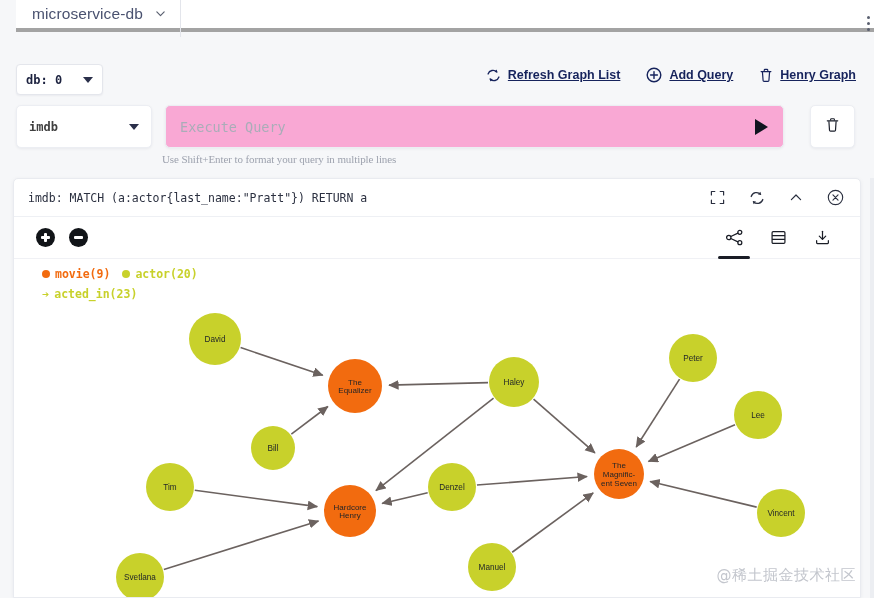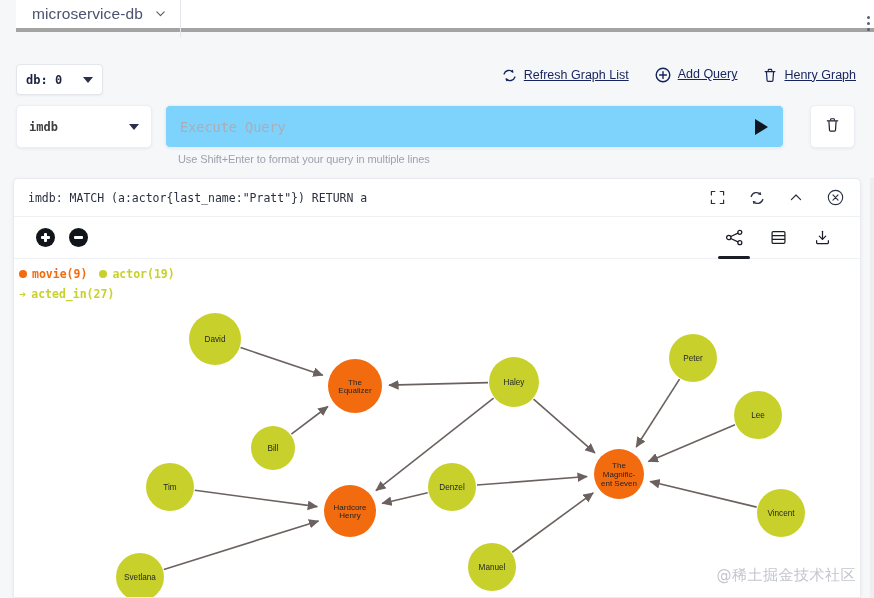--- a/index.html
+++ b/index.html
@@ -76,22 +76,22 @@
     width: 0; height: 0;
     border-left: 5px solid transparent;
     border-right: 5px solid transparent;
     border-top: 6px solid #2a2f4a;
   }
   .links {
     position: absolute; right: 18px; top: 22px;
     display: flex; align-items: center; gap: 26px;
   }
   .lnk {
-    display: flex; gap: 7px;
-    color: #16235c; font-size: 12.5px; font-weight: normal;
+    display: flex; align-items: center; gap: 7px;
+    color: #16235c; font-size: 12.5px; font-weight: bold;
     cursor: pointer;
   }
   .lnk .txt { text-decoration: underline; }
   .lnk svg { display:block; }
 
   
   .queryrow {
     position: absolute; left: 0; top: 101px;
     width: 874px; height: 66px;
   }
@@ -104,21 +104,21 @@
     padding: 0 12px;
     box-shadow: 0 1px 3px rgba(20,25,50,.06);
   }
   .sel-imdb .val {
     font-size: 12px; color: #404040; font-weight: bold;
     font-family: "DejaVu Sans Mono", monospace;
   }
   .qbox {
     position: absolute; left: 165px; top: 4px;
     width: 619px; height: 43px;
-    background: #7dd3fc; border: 1px solid #eceef3;
+    background: #f9a8d4; border: 1px solid #eceef3;
     border-radius: 5px;
     display: flex; align-items: center;
     box-shadow: 0 1px 3px rgba(20,25,50,.06);
   }
   .qinput {
     flex: 1;
     border: none; outline: none; background: transparent;
     font-family: "DejaVu Sans Mono", monospace;
     font-size: 13.5px; color: #2a2f3e;
     padding: 0 14px;
@@ -137,22 +137,22 @@
   }
   .trashbtn {
     position: absolute; left: 810px; top: 4px;
     width: 45px; height: 43px;
     background: #fff; border: 1px solid #eceef3; border-radius: 5px;
     display: flex; align-items: center; justify-content: center;
     box-shadow: 0 1px 3px rgba(20,25,50,.06);
     cursor: pointer;
   }
   .hint {
-    position: absolute; left: 178px; top: 52px;
-    font-family: Liberation Sans, sans-serif;
+    position: absolute; left: 162px; top: 52px;
+    font-family: Liberation Serif, serif;
     font-size: 11px; color: #9da2ae;
     letter-spacing: -.1px;
   }
 
   
   .panel {
     position: absolute; left: 13px; top: 178px;
     width: 848px; height: 420px;
     background: #fff;
     border: 1px solid #e9ebf0;
@@ -206,21 +206,21 @@
     display: flex; align-items: center; justify-content: center;
     cursor: pointer; position: relative;
   }
   .vtab.active::after {
     content: ""; position: absolute; left: 6px; right: 6px; bottom: 0;
     height: 2.5px; background: #1a1d26; border-radius: 2px;
   }
 
   
   .legend {
-    position: absolute; left: 5px; top: 88px;
+    position: absolute; left: 28px; top: 88px;
     font-family: "DejaVu Sans Mono", monospace;
     font-size: 11.5px; font-weight: bold;
   }
   .legrow { display: flex; align-items: center; gap: 12px; margin-bottom: 6px; }
   .legitem { display: flex; align-items: center; gap: 5px; }
   .dot { width: 8px; height: 8px; border-radius: 50%; display: inline-block; }
   .arrowglyph { font-size: 12px; }
 
   
   .canvas {
@@ -417,27 +417,27 @@
     </div>
 
     <div class="legend">
       <div class="legrow">
         <span class="legitem">
           <span class="dot" style="background:#F26B0F"></span>
           <span style="color:#F26B0F">movie(9)</span>
         </span>
         <span class="legitem">
           <span class="dot" style="background:#C8D12B"></span>
-          <span style="color:#C8D12B">actor(19)</span>
+          <span style="color:#C8D12B">actor(20)</span>
         </span>
       </div>
       <div class="legrow">
         <span class="legitem">
           <span class="arrowglyph" style="color:#C8D12B">➔</span>
-          <span style="color:#C8D12B">acted_in(27)</span>
+          <span style="color:#C8D12B">acted_in(23)</span>
         </span>
       </div>
     </div>
 
     <div class="canvas">
       <svg id="graph-svg" width="846" height="338" viewBox="0 258 846 338">
         <defs>
           <marker id="arrowhead" markerWidth="7" markerHeight="7" refX="6" refY="3" orient="auto">
             <path d="M0,0 L6.5,3 L0,6 Z" fill="#6b625f"></path>
           </marker>

